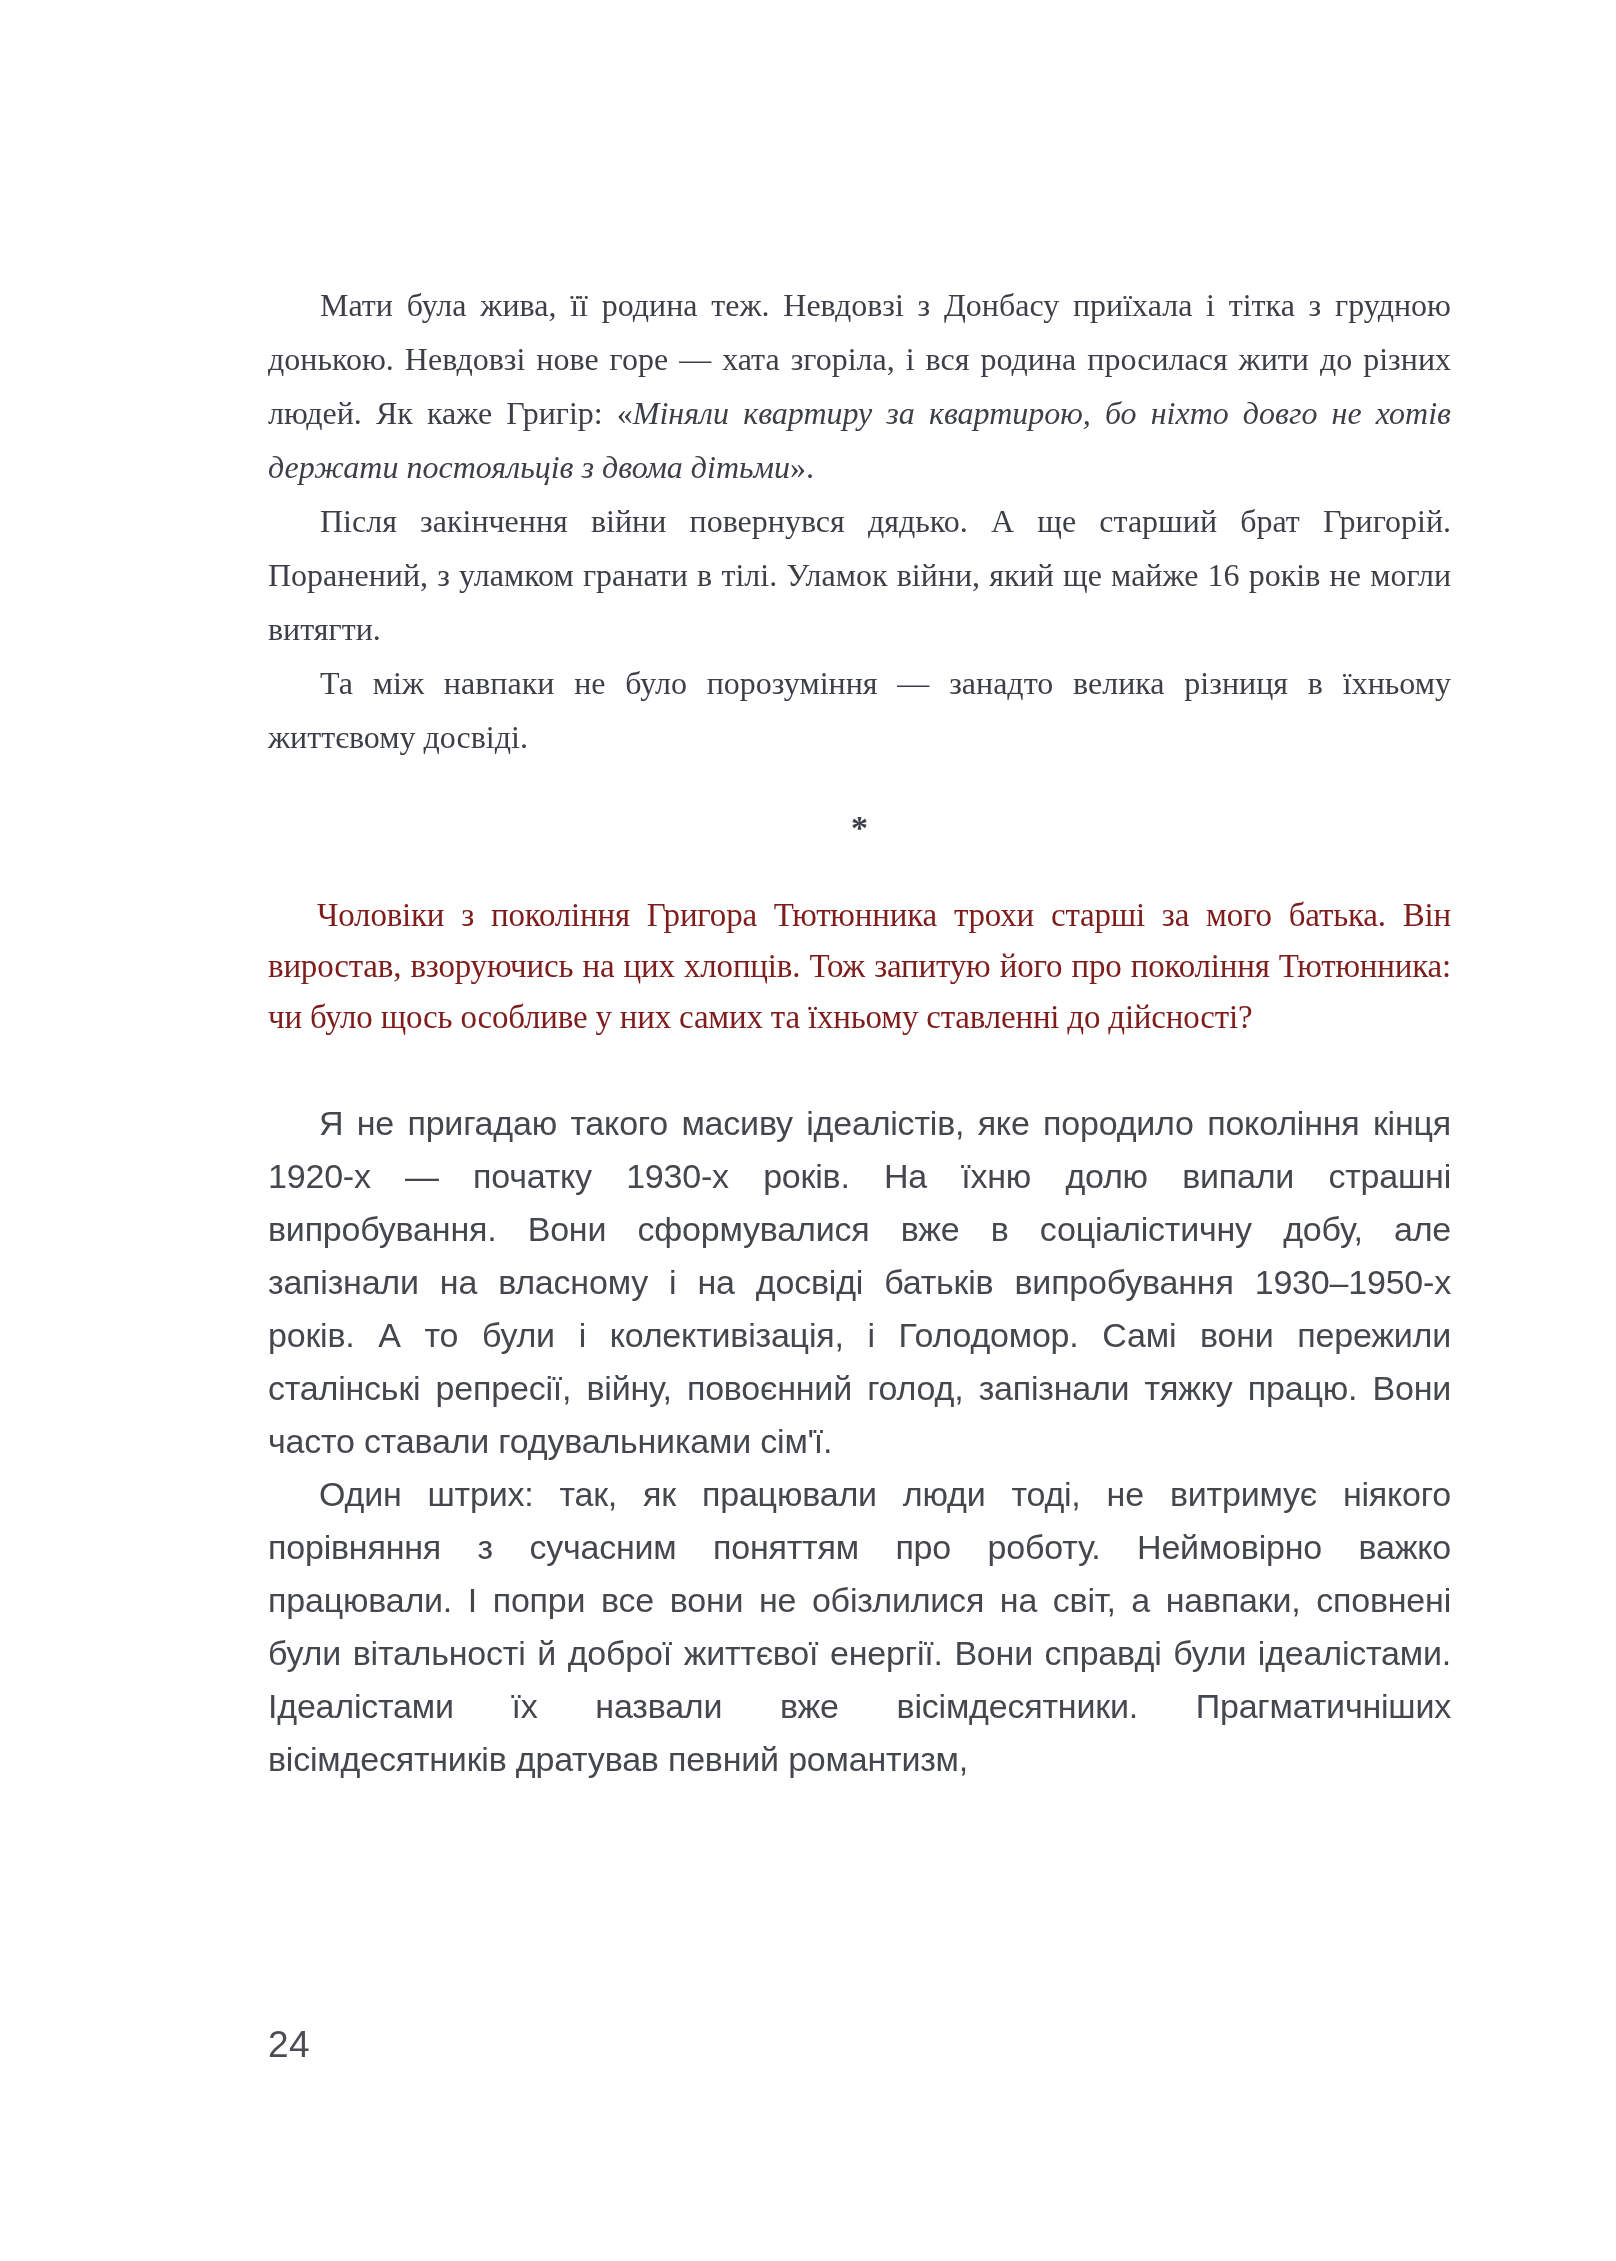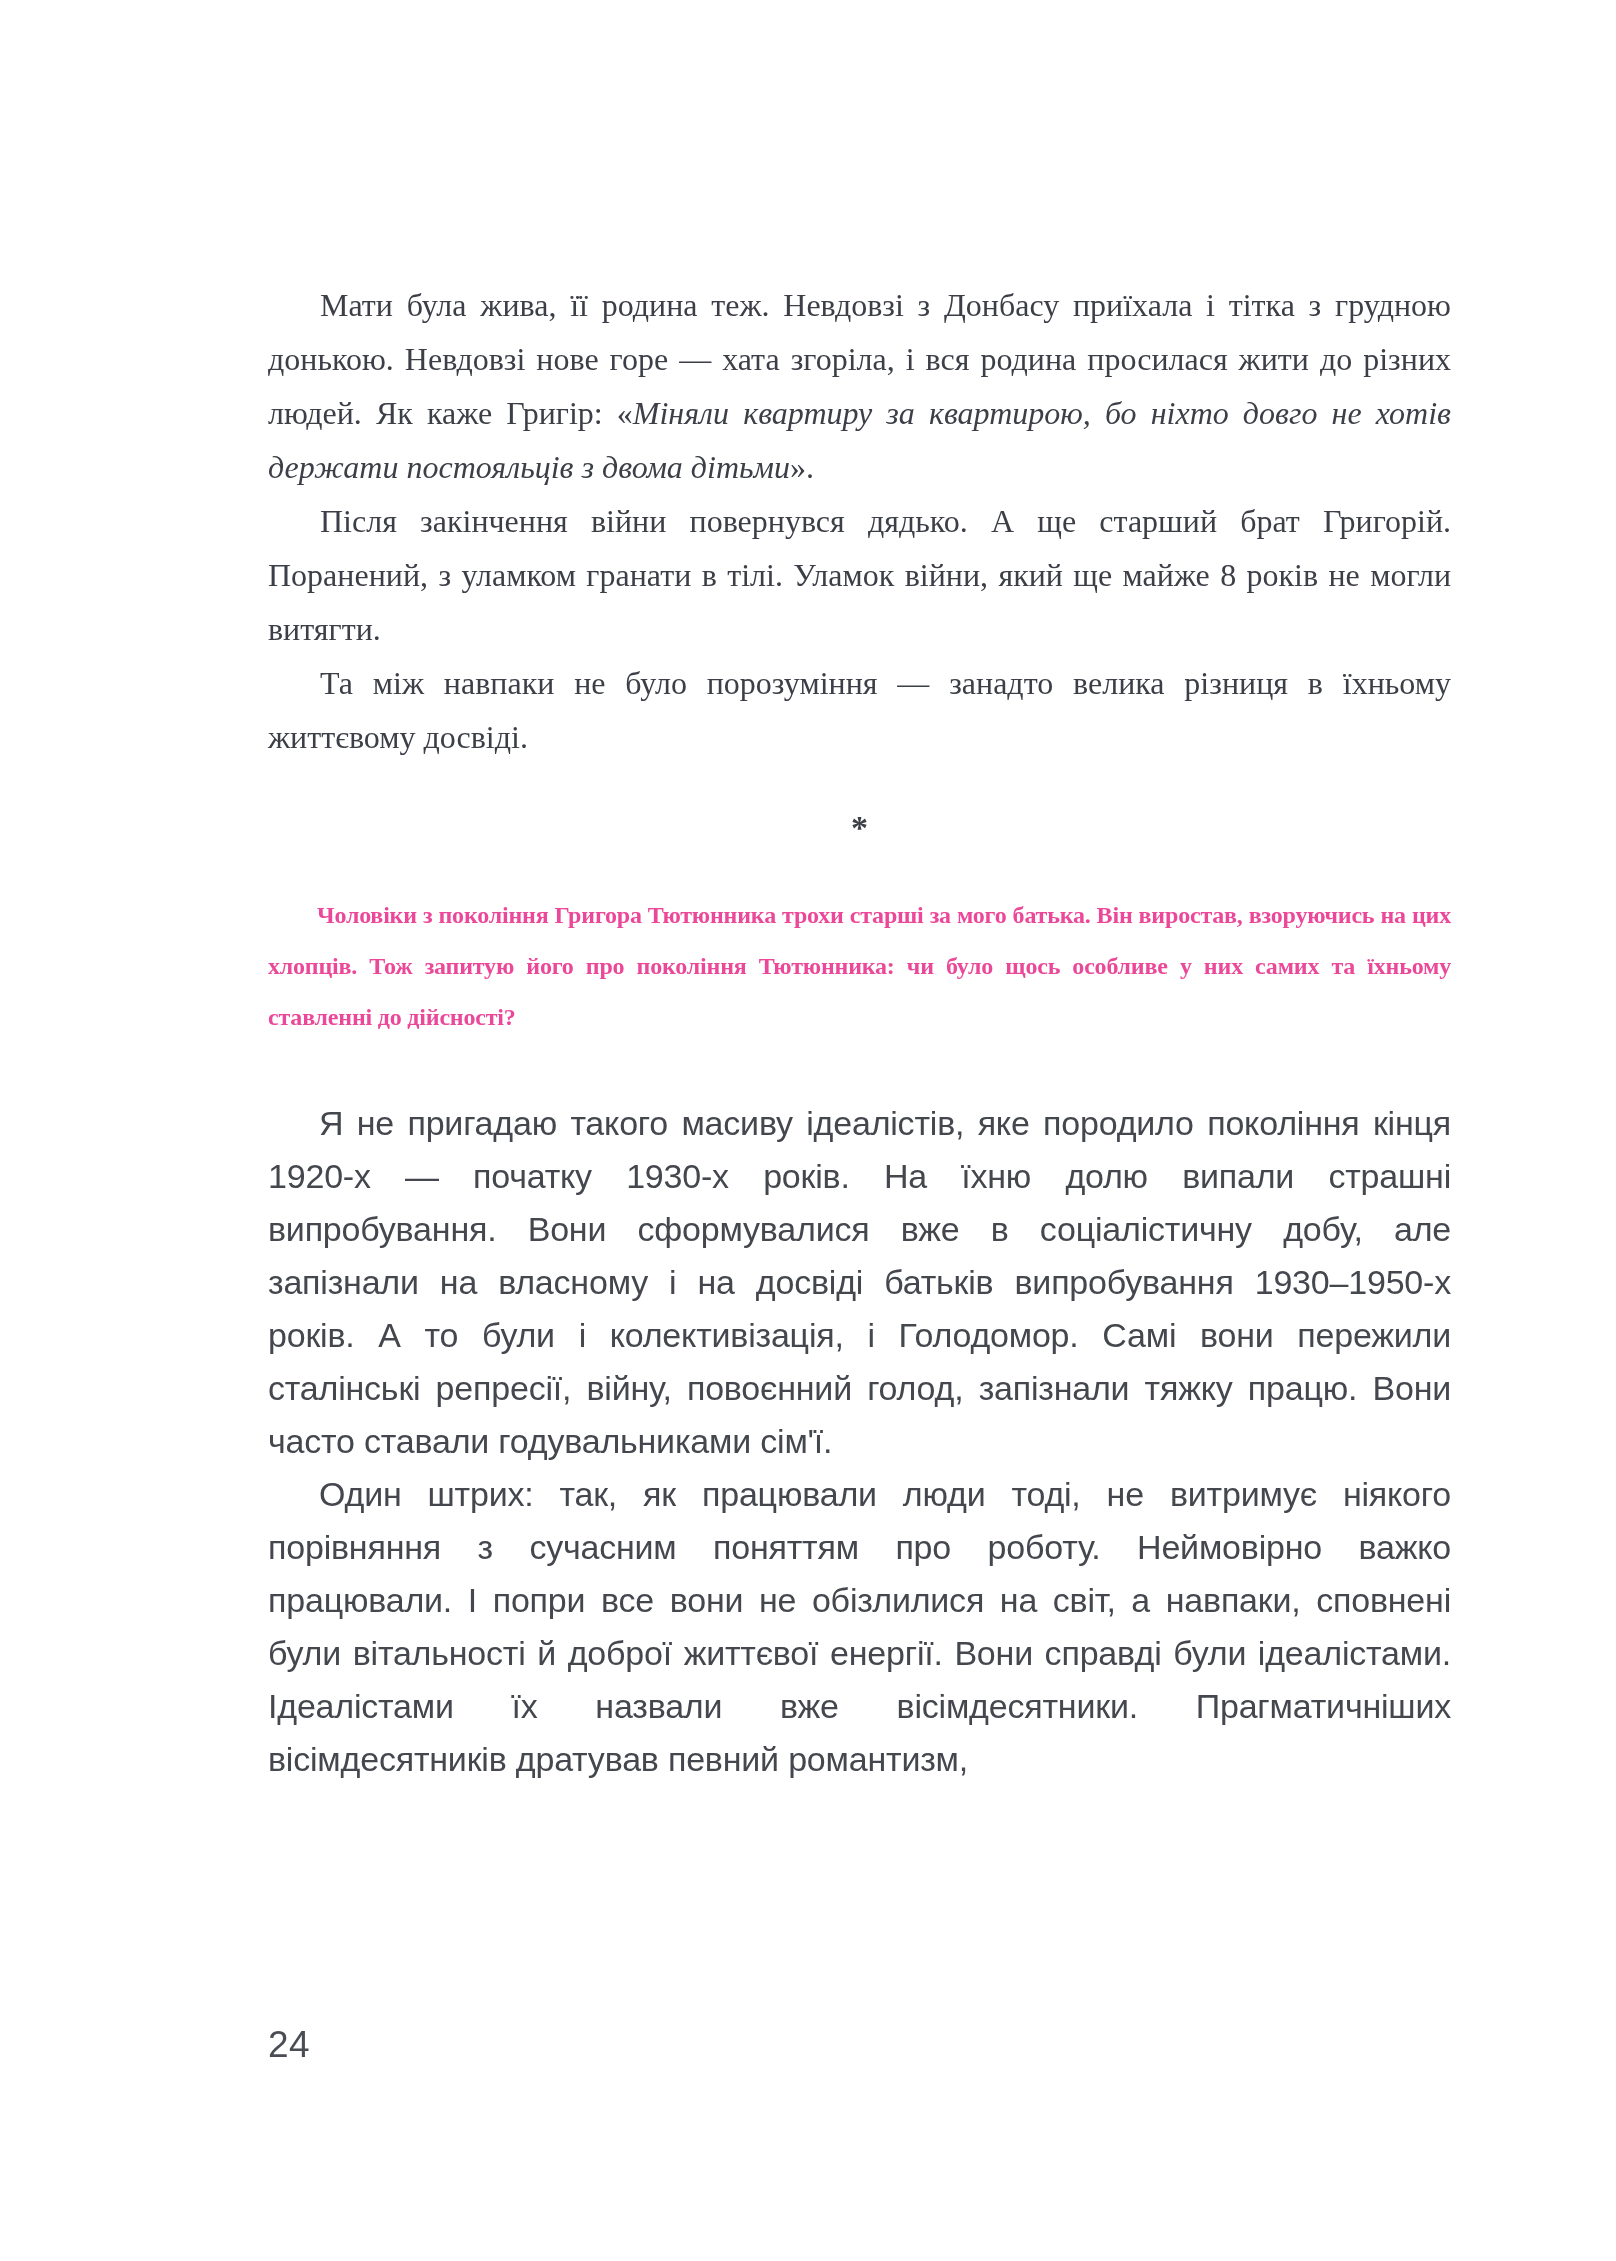--- a/index.html
+++ b/index.html
@@ -55,24 +55,24 @@
     color: #3c3f47;
     line-height: 1;
     margin-top: 47px;
     margin-bottom: 45px;
     letter-spacing: 0;
   }
 
   
   .question-block {
     font-family: "Liberation Serif", "DejaVu Serif", serif;
-    font-weight: bold;
-    font-size: 24px;
+    font-weight: normal;
+    font-size: 33px;
     line-height: 51px;
-    color: #ec4899;
+    color: #7f1d1d;
     text-align: justify;
     text-justify: inter-word;
     letter-spacing: -0.2px;
   }
 
   .question-block p {
     margin: 0;
     text-indent: 49px;
   }
 
@@ -108,21 +108,21 @@
 <body>
 
 <div class="page">
 
   <div class="text-column">
 
     <div class="serif-block">
 
       <p><span>Мати була жива, її родина теж. Невдовзі з Донбасу приїхала і тітка з грудною донькою. Невдовзі нове горе — хата згоріла, і вся родина просилася жити до різних людей. Як каже Григір: «</span><span class="quote-italic">Міняли квартиру за квартирою, бо ніхто довго не хотів держати постояльців з двома дітьми</span><span>».</span></p>
 
-      <p>Після закінчення війни повернувся дядько. А ще старший брат Григорій. Поранений, з уламком гранати в тілі. Уламок війни, який ще майже 8 років не могли витягти.</p>
+      <p>Після закінчення війни повернувся дядько. А ще старший брат Григорій. Поранений, з уламком гранати в тілі. Уламок війни, який ще майже 16 років не могли витягти.</p>
 
       <p>Та між навпаки не було порозуміння — занадто велика різниця в їхньому життєвому досвіді.</p>
     </div>
 
     <div class="divider">*</div>
 
     <div class="question-block">
       <p>Чоловіки з покоління Григора Тютюнника трохи старші за мого батька. Він виростав, взоруючись на цих хлопців. Тож запитую його про покоління Тютюнника: чи було щось особливе у них самих та їхньому ставленні до дійсності?</p>
     </div>
 

